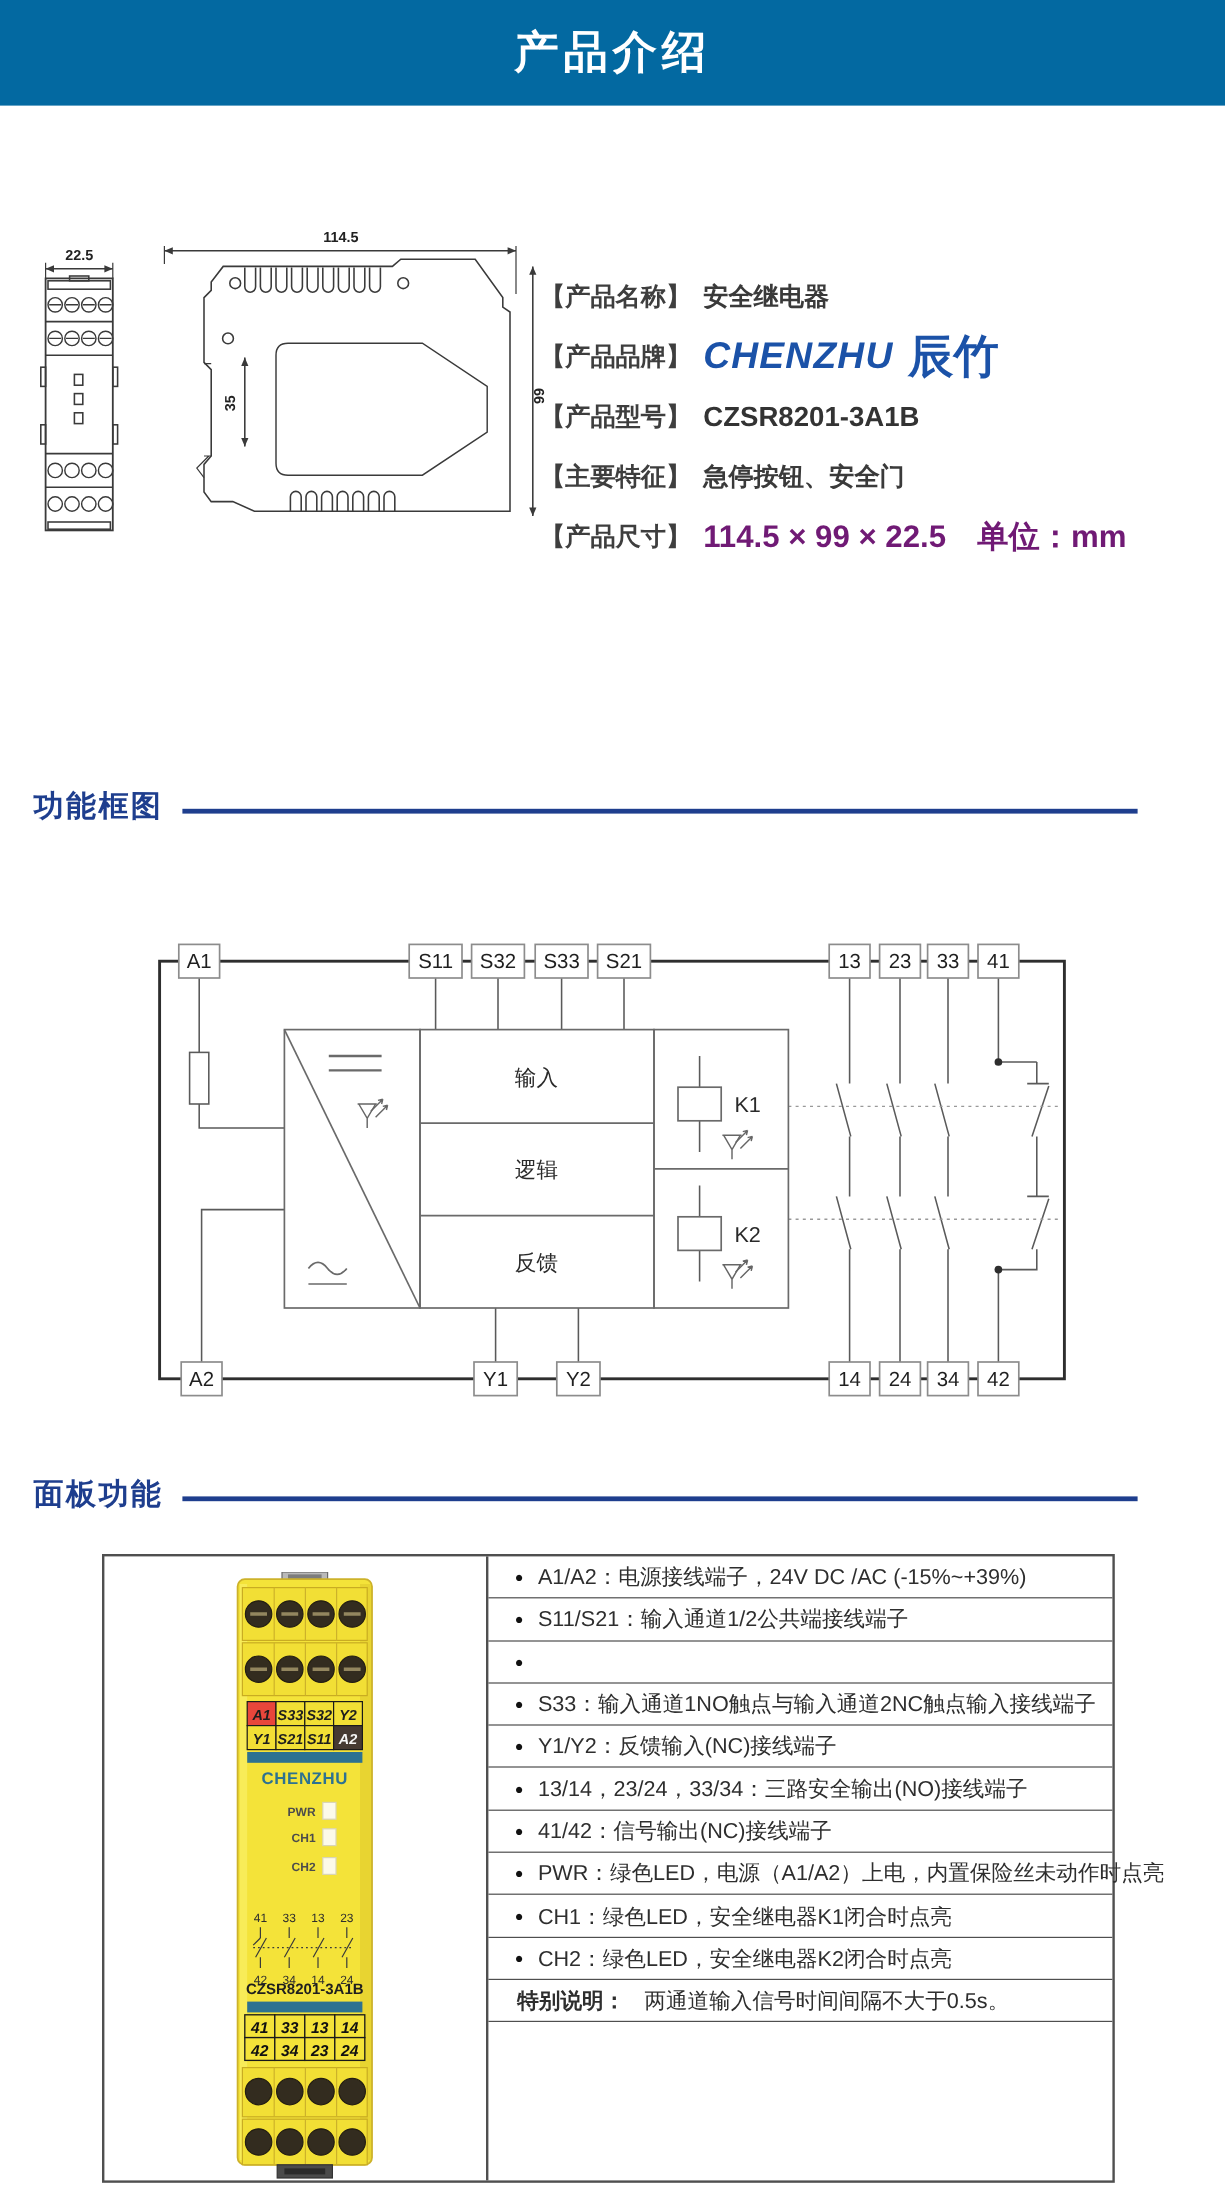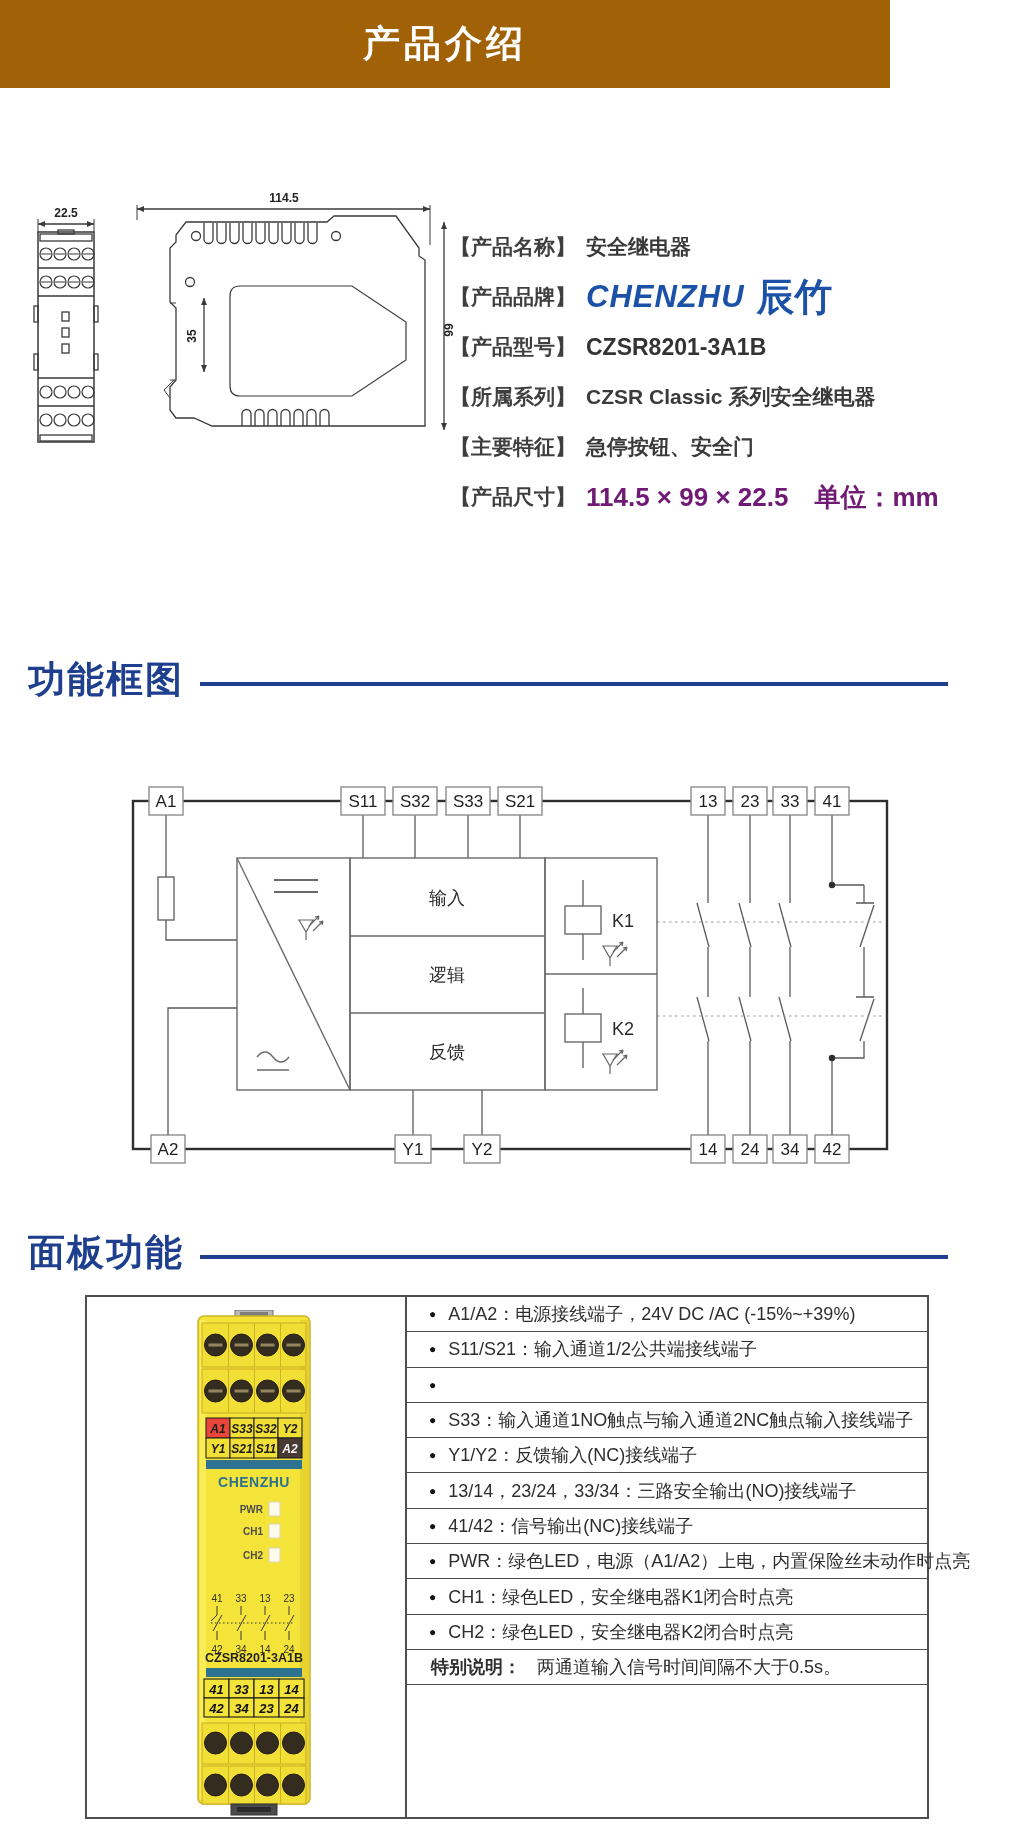--- a/index.html
+++ b/index.html
@@ -1,32 +1,32 @@
 <!DOCTYPE html>
 <html><head>
 <meta charset="utf-8">
 <style>
   html,body{margin:0;padding:0;background:#fff;}
   body{width:1021px;height:1829px;position:relative;overflow:hidden;
        font-family:"Liberation Sans","DejaVu Sans",sans-serif;color:#3c3c3c;}
-  .header{position:absolute;left:0;top:0;width:890px;height:88px;background:#a16207;
+  .header{position:absolute;left:0;top:0;width:1021px;height:88px;background:#0369a1;
           display:flex;align-items:center;justify-content:center;}
   .header .title{color:#fff;font-size:37px;font-weight:bold;letter-spacing:4px;}
 
   
   .info{position:absolute;left:450px;top:222px;width:540px;}
   .info-row{display:flex;align-items:center;height:50px;font-size:21px;font-weight:bold;color:#3e3e3e;}
   .info-row .lab{margin-right:10px;white-space:nowrap;}
   .info-row .val{color:#3a3a3a;white-space:nowrap;}
   .brand-en{color:#1b52a8;font-size:31px;font-weight:800;letter-spacing:1px;font-style:italic;}
   .brand-cn{color:#1b52a8;font-size:38px;font-weight:800;margin-left:12px;}
 
   
   .sec{position:absolute;left:28px;width:920px;display:flex;align-items:center;gap:16px;}
-  .sec .h{font-size:37px;font-weight:bold;color:#1e3e8e;letter-spacing:2px;white-space:nowrap;}
+  .sec .h{font-size:25px;font-weight:bold;color:#1e3e8e;letter-spacing:2px;white-space:nowrap;}
   .sec .rule{flex:1;height:4px;background:#1e3e8e;margin-top:8px;}
 
   
   .panel-table{position:absolute;left:85px;top:1295px;width:844px;height:524px;
                border:2px solid #4f4f4f;box-sizing:border-box;}
   .panel-left{position:absolute;left:0;top:0;bottom:0;width:320px;border-right:2px solid #4f4f4f;box-sizing:border-box;}
   .panel-right{position:absolute;left:320px;top:0;right:0;bottom:0;}
   .panel-row{height:35.3px;box-sizing:border-box;border-bottom:1.5px solid #4f4f4f;
              display:flex;align-items:center;padding-left:22px;gap:12px;
              font-size:18px;color:#2e2e2e;white-space:nowrap;}
@@ -138,24 +138,20 @@
   <div class="info-row">
     <span class="lab">【产品品牌】</span>
     <span class="brand-en">CHENZHU</span>
     <span class="brand-cn">辰竹</span>
   </div>
   <div class="info-row">
     <span class="lab">【产品型号】</span>
     <span class="val" style="font-size:23px;color:#333">CZSR8201-3A1B</span>
   </div>
   <div class="info-row">
-    <span class="lab">【所属系列】</span>
-    <span class="val">CZSR Classic 系列安全继电器</span>
-  </div>
-  <div class="info-row">
     <span class="lab">【主要特征】</span>
     <span class="val">急停按钮、安全门</span>
   </div>
   <div class="info-row">
     <span class="lab">【产品尺寸】</span>
     <span class="val" style="font-size:26px;color:#701a75">114.5 × 99 × 22.5　单位：mm</span>
   </div>
 </div>
 
 <div class="sec" style="top:655px">

